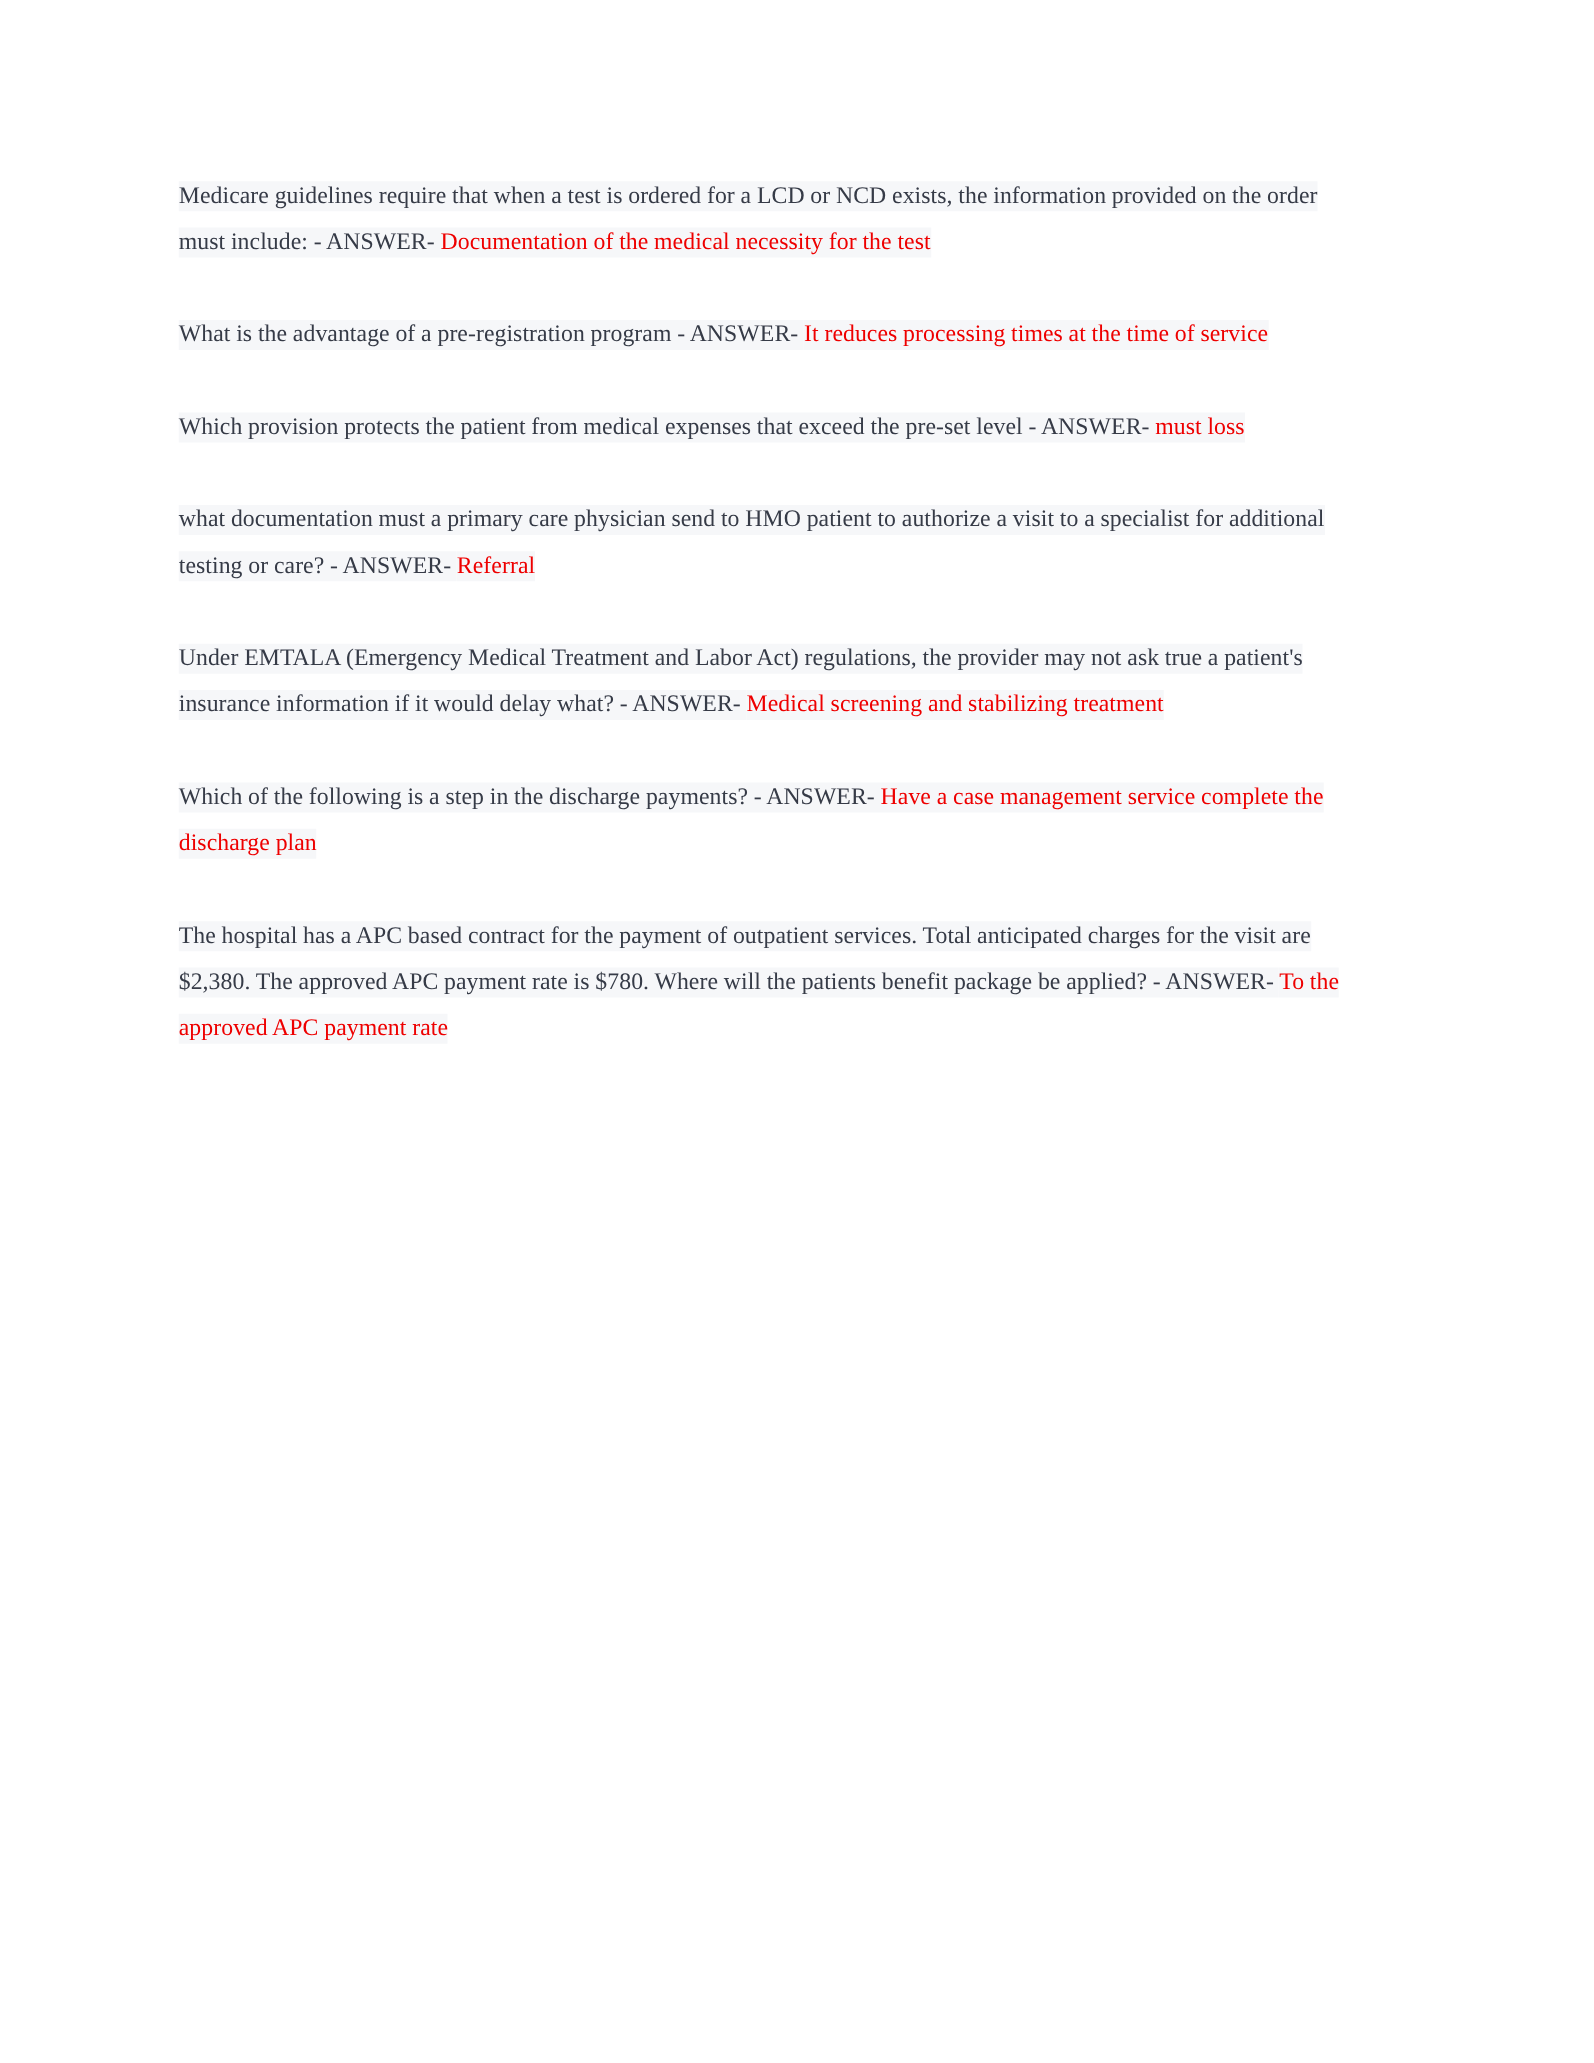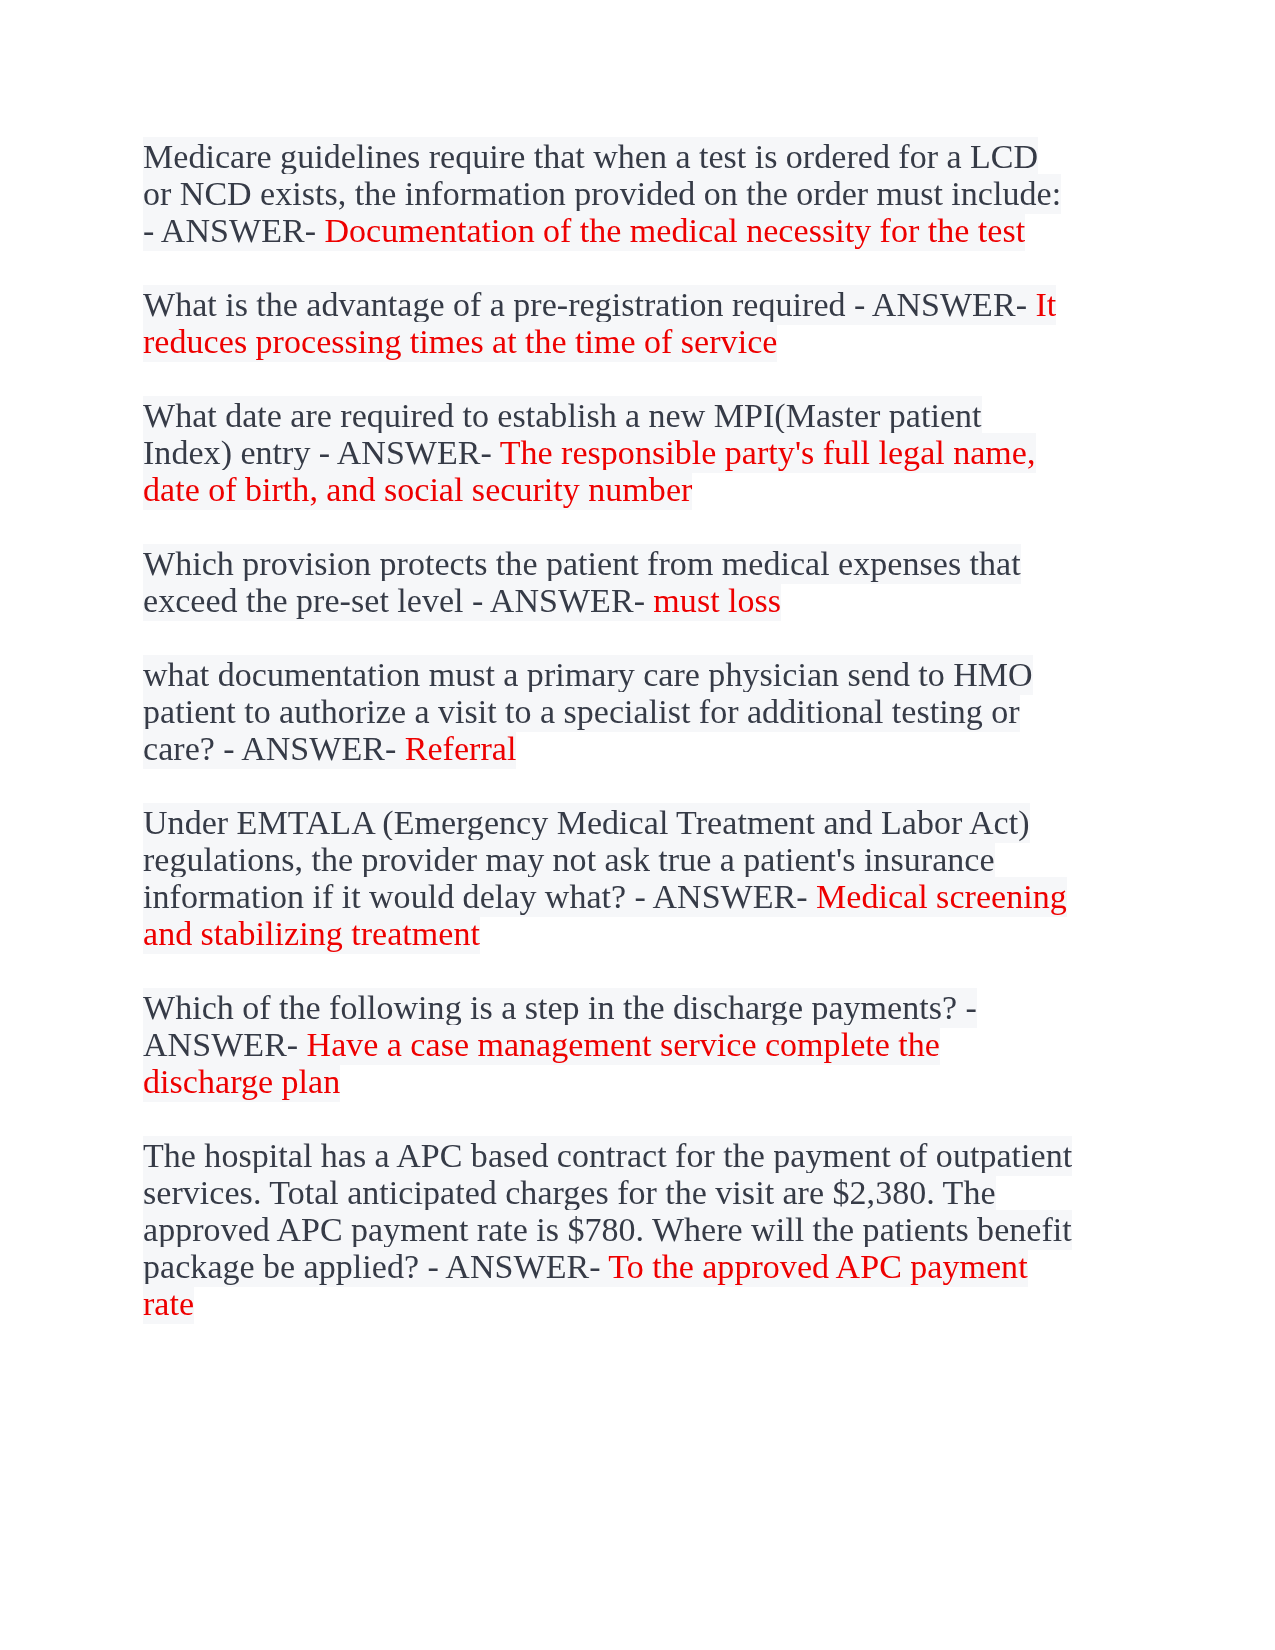--- a/index.html
+++ b/index.html
@@ -23,21 +23,21 @@
     padding: 138px 0 0 0;
   }
 
   .doc-body {
     width: 930px;
     margin-left: 143px;
   }
 
   .qa-block {
     margin: 0 0 37px 0;
-    font-size: 34px;
+    font-size: 19px;
     line-height: 37px;
     color: #363b47;
     text-align: left;
     word-spacing: -0.2px;
     letter-spacing: 0.05px;
   }
 
   .qa-block:last-child {
     margin-bottom: 0;
   }
@@ -63,26 +63,23 @@
 <body>
 
 <div class="page">
   <div class="doc-body">
 
     <p class="qa-block">
       <span class="question">Medicare guidelines require that when a test is ordered for a LCD or NCD exists, the information provided on the order must include: - ANSWER- </span><span class="answer">Documentation of the medical necessity for the test</span>
     </p>
 
     <p class="qa-block">
-      <span class="question">What is the advantage of a pre-registration required - ANSWER- </span><span class="answer">It reduces processing times at the time of service</span>
+      <span class="question">What is the advantage of a pre-registration program - ANSWER- </span><span class="answer">It reduces processing times at the time of service</span>
     </p>
 
-    <p class="qa-block">
-      <span class="question">What date are required to establish a new MPI(Master patient Index) entry - ANSWER- </span><span class="answer">The responsible party's full legal name, date of birth, and social security number</span>
-    </p>
 
 
     <p class="qa-block">
       <span class="question">Which provision protects the patient from medical expenses that exceed the pre-set level - ANSWER- </span><span class="answer">must loss</span>
     </p>
 
     <p class="qa-block">
       <span class="question">what documentation must a primary care physician send to HMO patient to authorize a visit to a specialist for additional testing or care? - ANSWER- </span><span class="answer">Referral</span>
     </p>
 

